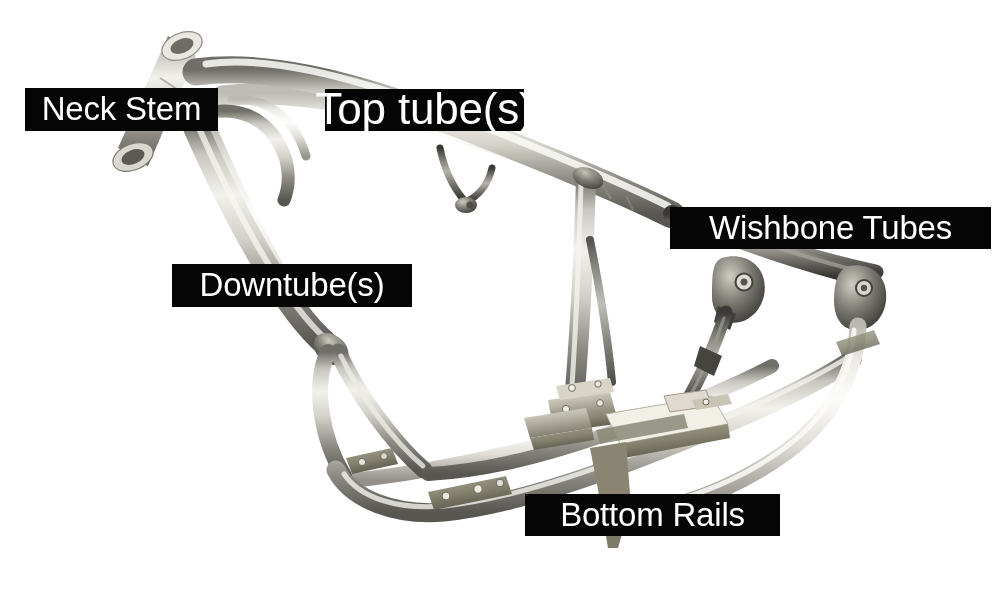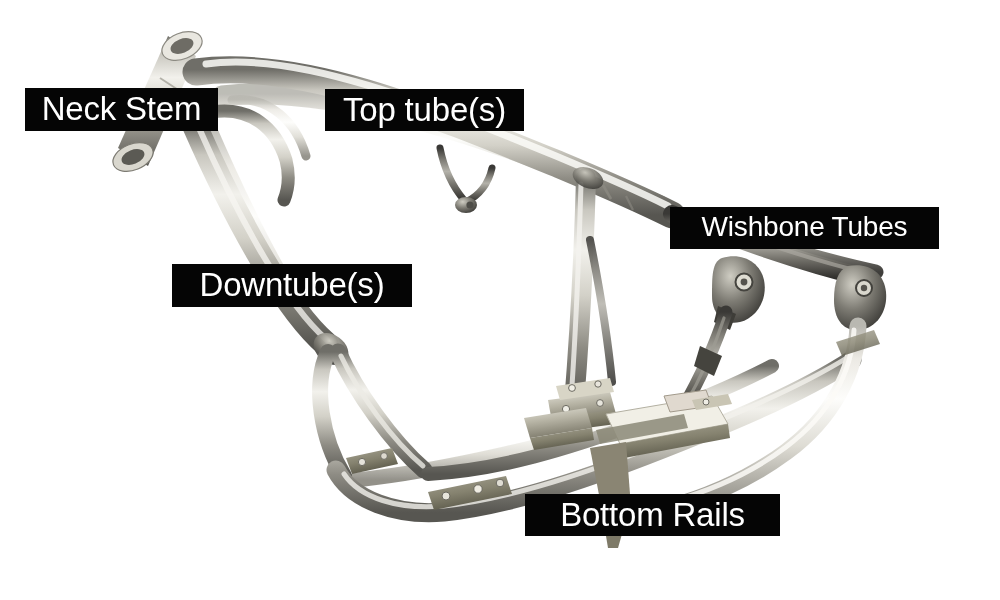--- a/index.html
+++ b/index.html
@@ -46,22 +46,22 @@
     justify-content: center;
     box-sizing: border-box;
     text-rendering: optimizeLegibility;
   }
   .label span {
     display: block;
     transform: translateY(-1px);
   }
 
   .lbl-neck      { left: 25px;  top: 88px;  width: 193px; height: 43px; font-size: 33px; }
-  .lbl-toptube   { left: 325px; top: 89px;  width: 199px; height: 42px; font-size: 33px; }
-  .lbl-wishbone  { left: 670px; top: 207px; width: 269px; height: 42px; font-size: 28px; }
+  .lbl-toptube   { left: 325px; top: 89px;  width: 199px; height: 42px; font-size: 44px; }
+  .lbl-wishbone  { left: 670px; top: 207px; width: 321px; height: 42px; font-size: 33px; }
   .lbl-downtube  { left: 172px; top: 264px; width: 240px; height: 43px; font-size: 33px; }
   .lbl-centre    { left: 452px; top: 270px; width: 222px; height: 42px; font-size: 33px; }
   .lbl-bottom    { left: 525px; top: 494px; width: 255px; height: 42px; font-size: 33px; align-items: center; }
 </style>
 </head>
 <body>
 
 <div id="stage">
 
   <div id="photo">

